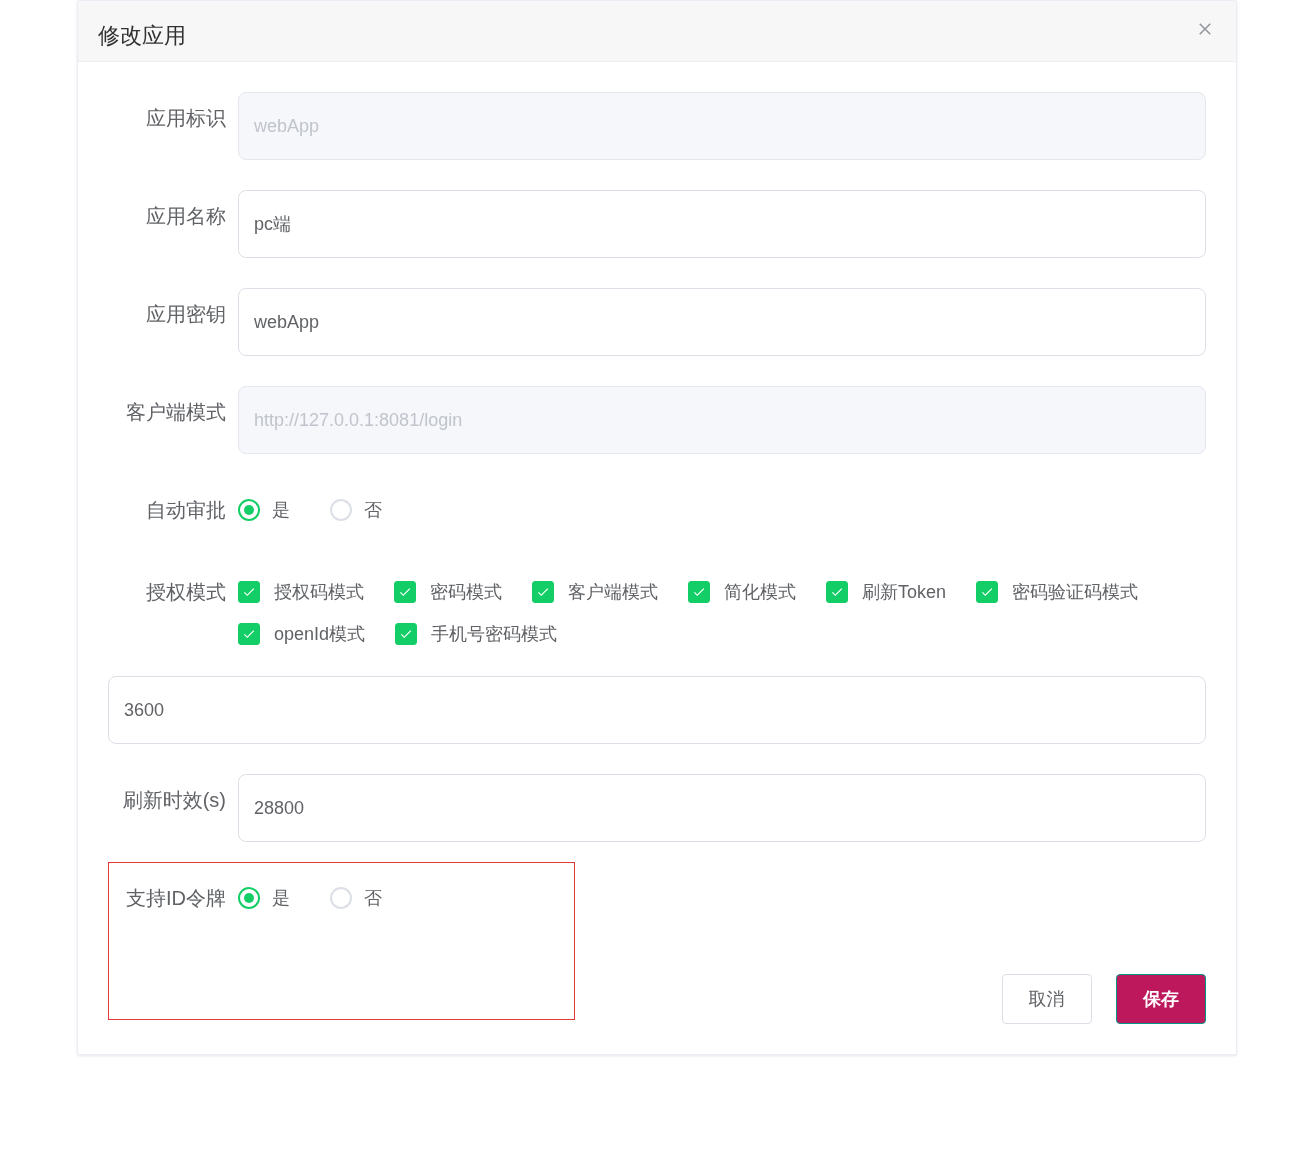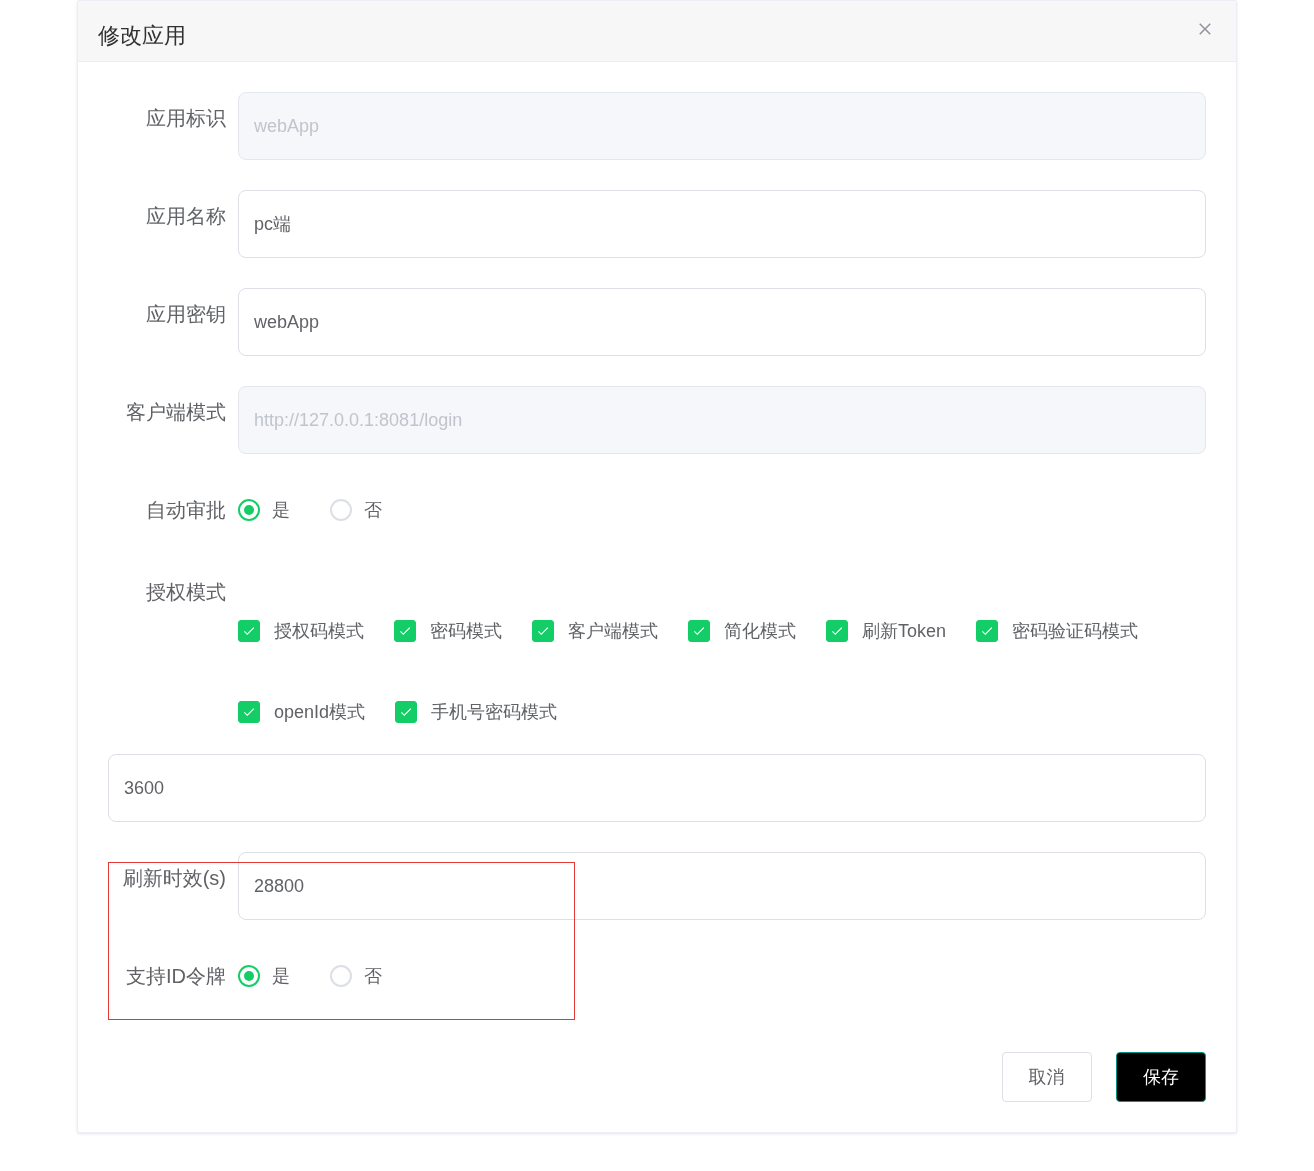--- a/index.html
+++ b/index.html
@@ -14,26 +14,26 @@
     .form-field { flex: 1; }
     .input { width: 100%; height: 68px; line-height: 50px; padding: 0 15px; font-size: 18px; border: 1px solid #dcdfe6; border-radius: 8px; color: #606266; background: #fff; outline: none; }
     .input[disabled] { background: #f5f7fa; color: #c0c4cc; cursor: not-allowed; border-color: #e4e7ed;}
     .input::placeholder { color: #c0c4cc; }
     .radio-group { display: flex; align-items: center; height: 52px; gap: 40px;}
     .radio { display: flex; align-items: center; cursor: pointer; font-size: 18px; color: #606266;}
     .radio-circle { width: 22px; height: 22px; border-radius: 50%; border: 2px solid #dcdfe6; margin-right: 12px; position: relative;}
     .radio.selected .radio-circle { border-color: #13ce66; }
     .radio.selected .radio-circle::after { content: ""; position: absolute; width: 10px; height: 10px; border-radius: 50%; background: #13ce66; top: 50%; left: 50%; transform: translate(-50%,-50%);}
     .checkbox-group { display: flex; flex-wrap: wrap; gap: 18px 30px; padding-top: 14px;}
-    .checkbox { display: flex; align-items: center; cursor: pointer; font-size: 18px; color: #606266; margin-top: 39px;}
+    .checkbox { display: flex; align-items: center; cursor: pointer; font-size: 18px; color: #606266;}
     .check-box { width: 22px; height: 22px; border-radius: 3px; background: #13ce66; border: 1px solid #13ce66; margin-right: 14px; display: flex; align-items: center; justify-content: center;}
     .check-box svg { width: 14px; height: 14px; }
     .dialog-footer { padding: 10px 30px 30px; text-align: right;}
     .btn { display: inline-block; padding: 12px 26px; font-size: 18px; border-radius: 4px; cursor: pointer; margin-left: 20px; border: 1px solid #dcdfe6; background: #fff; color: #606266;}
-    .btn.primary { background: #000000; border-color: #009688; color: #fff;}
+    .btn.primary { background: #be185d; border-color: #009688; color: #fff; font-weight: bold;}
     .highlight-box { position: absolute; left: 30px; top: 800px; width: 467px; height: 158px; border: 1px solid #e53935; pointer-events: none; }
   </style>
 </head>
 <body>
 
 <div class="dialog">
   <div class="dialog-header">
     <span class="dialog-title">修改应用</span>
     <span class="close-btn">
       <svg viewBox="0 0 24 24" width="18" height="18">

